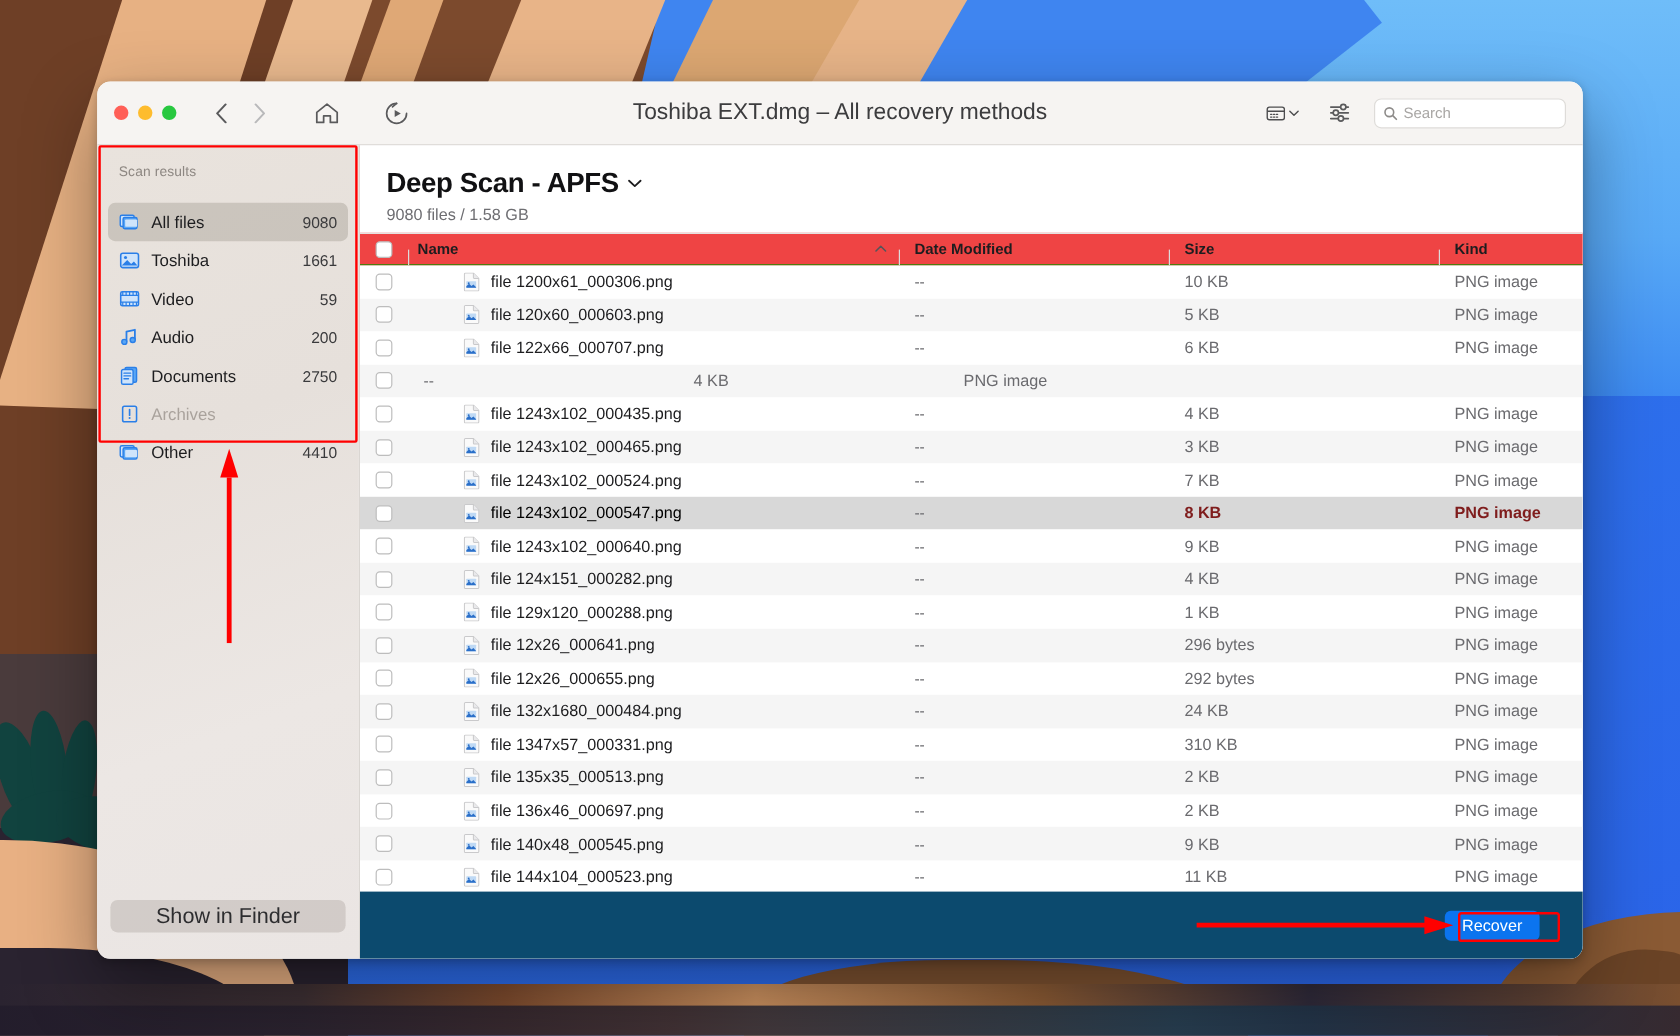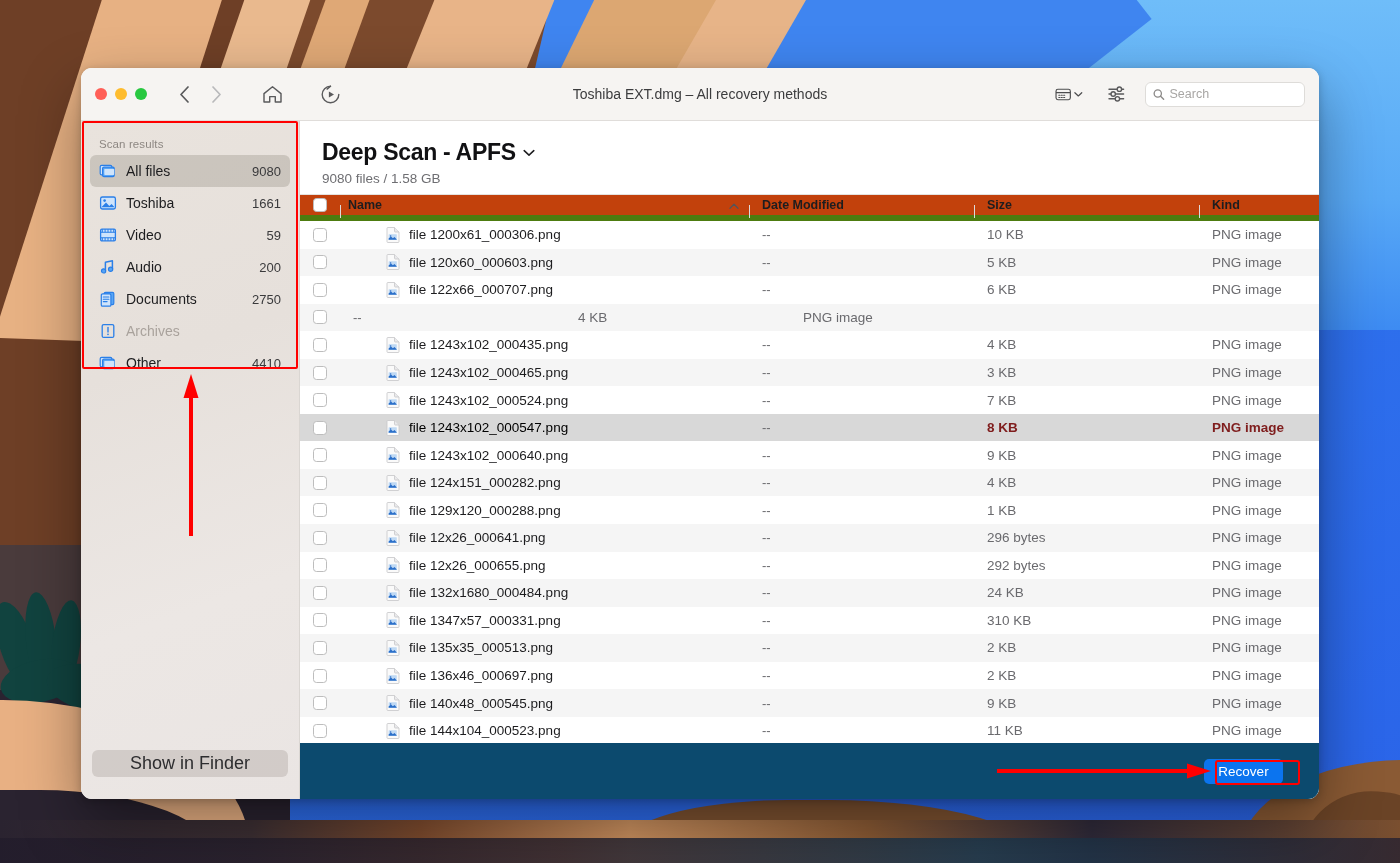--- a/index.html
+++ b/index.html
@@ -160,21 +160,21 @@
     display: flex; align-items: center; justify-content: center;
     color: #5a5a5c;
   }
   .ticon.dim { color: #b9b9bb; }
   .home-btn { margin-left: 28px; }
   .rescan-btn { margin-left: 30px; }
 
   #win-title {
     position: absolute; left: 0; right: 0;
     text-align: center;
-    font-size: 14px; color: #3c3c3e;
+    font-size: 19px; color: #3c3c3e;
     pointer-events: none;
     font-weight: 400;
   }
   .tb-right {
     margin-left: auto; display: flex; align-items: center; gap: 4px;
     position: relative; z-index: 2;
   }
   .view-btn { display: flex; align-items: center; gap: 3px; color: #4d4d4f; }
   #search-box {
     margin-left: 10px;
@@ -199,21 +199,21 @@
   #sidebar {
     width: 219px; flex: 0 0 219px;
     background: linear-gradient(160deg, #e9e3dd 0%, #e6e0db 35%, #ece7e4 70%, #eae5e3 100%);
     display: flex; flex-direction: column;
     position: relative;
     border-right: 1px solid #dad6d2;
   }
   #sidebar-scroll { padding: 17px 9px 0 9px; }
   #sb-title {
     font-size: 11.5px; color: #8d8782;
-    padding: 0 9px 5px 9px; font-weight: 500;
+    padding: 0 9px 19px 9px; font-weight: 500;
     letter-spacing: .1px;
   }
   .sb-item {
     height: 29px;
     display: flex; align-items: center;
     padding: 16px 9px;
     border-radius: 6px;
     gap: 9px;
     font-size: 14px; color: #1d1d1f;
   }
@@ -249,22 +249,22 @@
     display: flex; align-items: center; gap: 7px;
   }
   #scan-sub { font-size: 13.5px; color: #6e6e72; margin-top: 5px; }
 
   
   #table-wrap { flex: 1; min-height: 0; display: flex; flex-direction: column; position: relative; }
   #thead {
     display: flex; align-items: center;
     height: 27px; flex: 0 0 27px;
     border-top: 1px solid #e4e2e0;
-    border-bottom: 6px solid #4d7c0f;
-    background: #c2410c;
+    border-bottom: 1px solid #4d7c0f;
+    background: #ef4444;
     font-size: 12.5px; color: #1d1d1f; font-weight: 700;
     position: relative; z-index: 3;
   }
   #ghost-row {
     position: absolute; left: 0; right: 0; top: 0; height: 27px;
     display: flex; align-items: center;
     font-size: 13.5px; color: #d9d7d5;
     z-index: 1; pointer-events: none;
   }
   .col-check { width: 40px; flex: 0 0 40px; display: flex; justify-content: center; }

